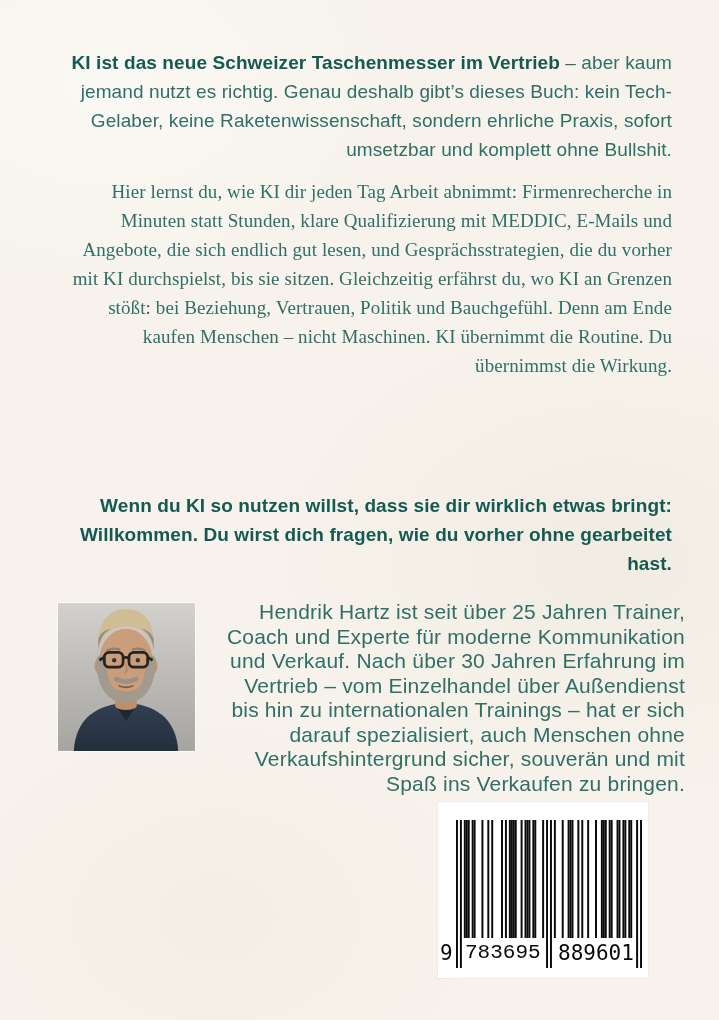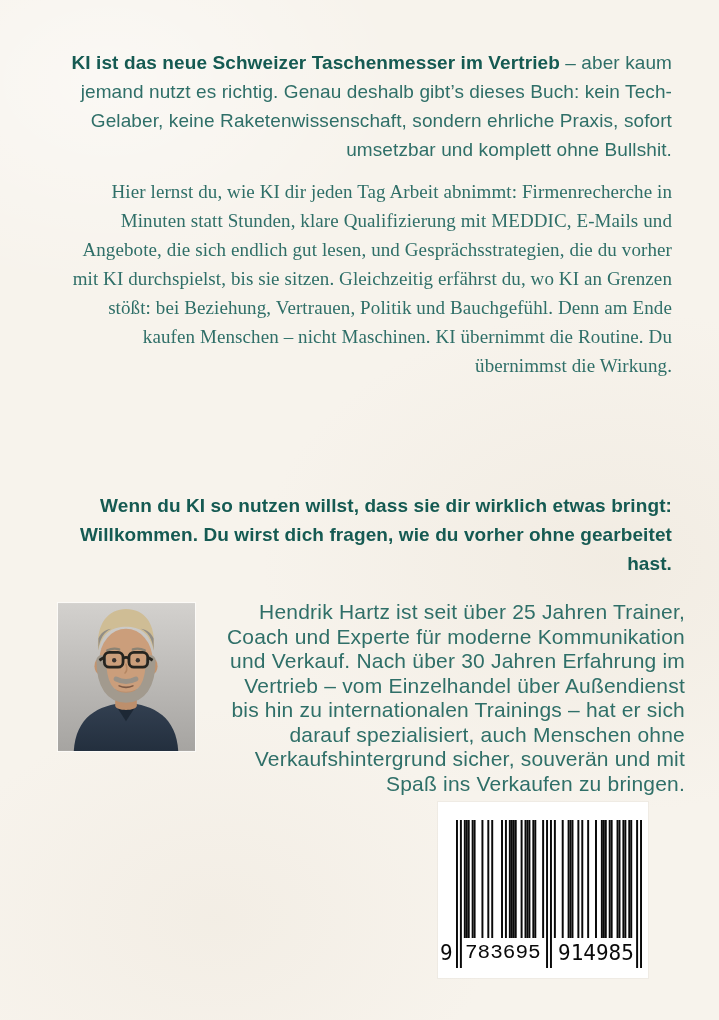--- a/index.html
+++ b/index.html
@@ -177,16 +177,16 @@
         <rect x="83" y="0" width="1" height="118" fill="#0a0a0a"></rect>
         <rect x="85" y="0" width="1" height="118" fill="#0a0a0a"></rect>
         <rect x="86" y="0" width="1" height="118" fill="#0a0a0a"></rect>
         <rect x="88" y="0" width="1" height="118" fill="#0a0a0a"></rect>
         <rect x="89" y="0" width="1" height="118" fill="#0a0a0a"></rect>
         <rect x="92" y="0" width="1" height="148" fill="#0a0a0a"></rect>
         <rect x="94" y="0" width="1" height="148" fill="#0a0a0a"></rect>
       </svg>
     <span class="isbn-digit" id="isbn-g1">9</span>
     <span class="isbn-digit" id="isbn-g2">783695</span>
-    <span class="isbn-digit" id="isbn-g3">914985</span>
+    <span class="isbn-digit" id="isbn-g3">889601</span>
   </div>
 
 </div>
 
 </body></html>

